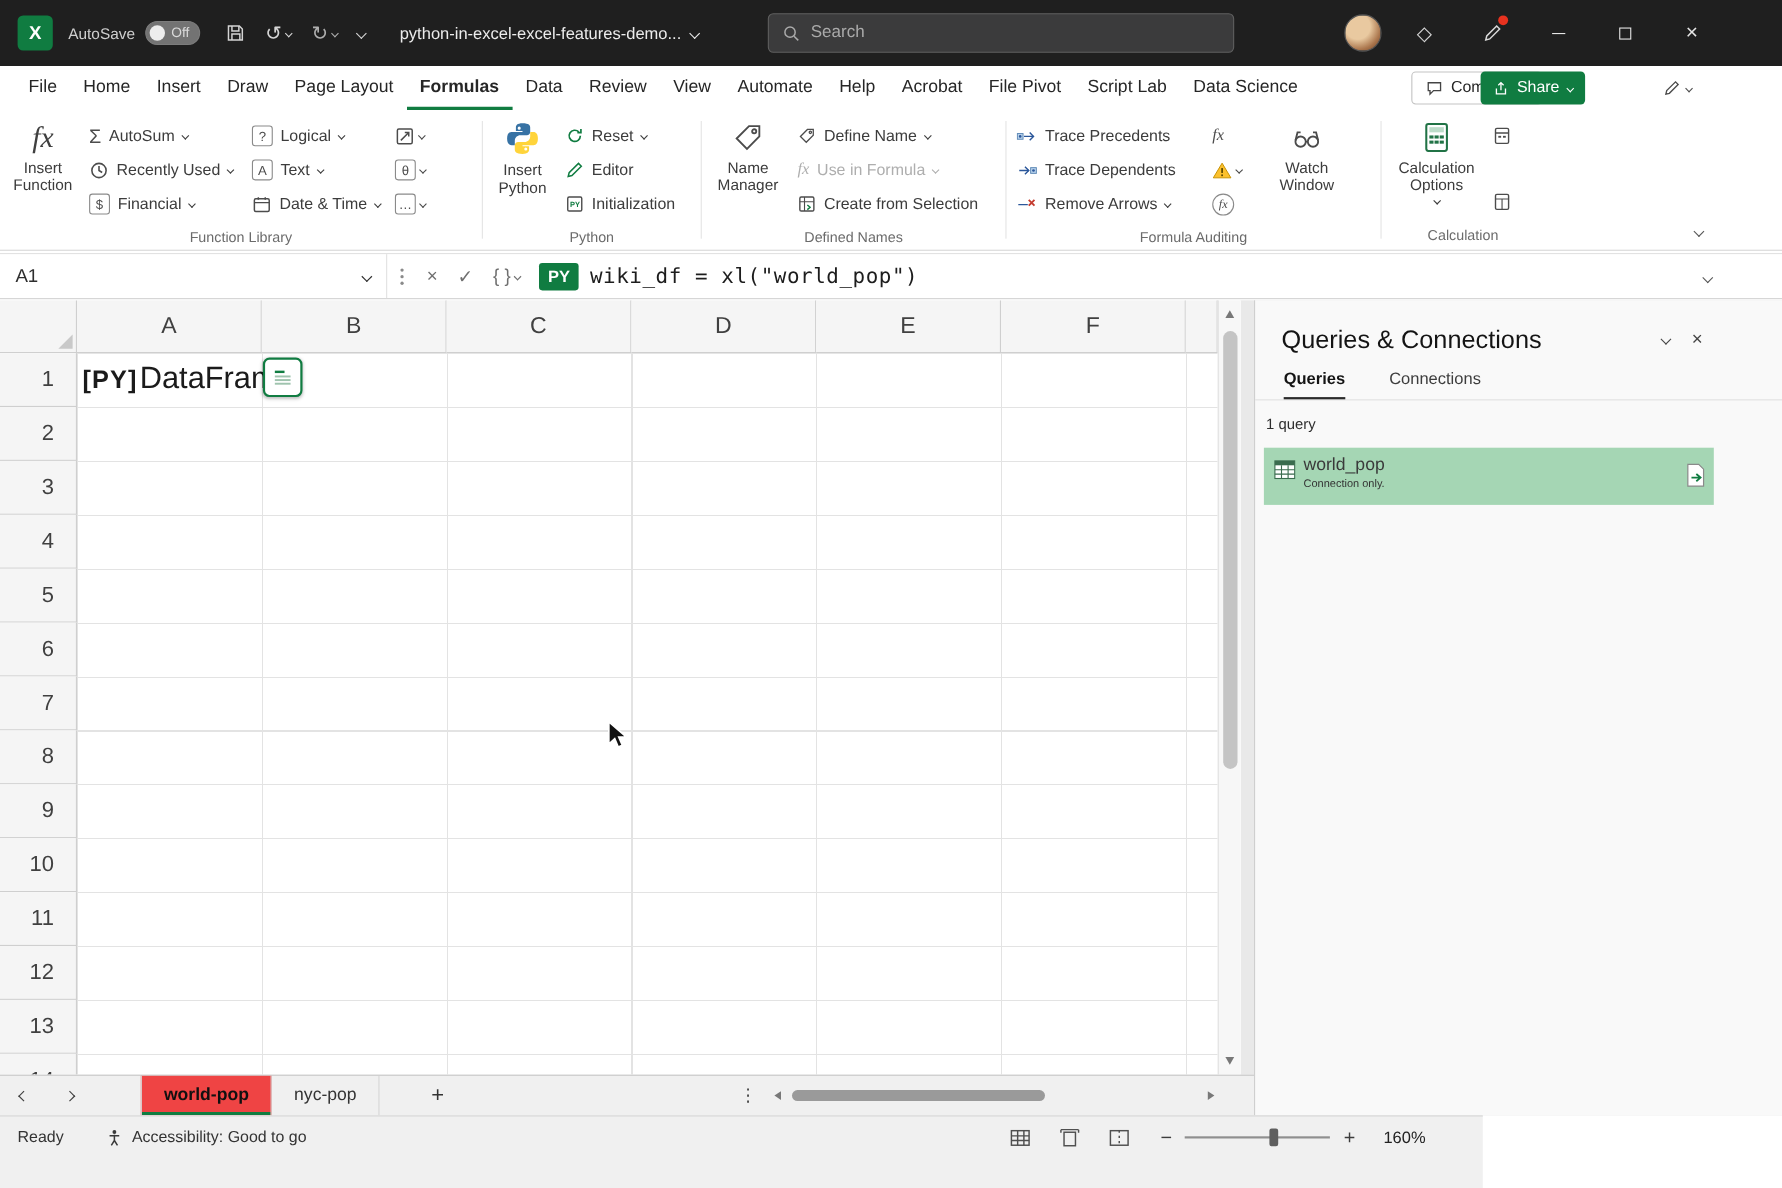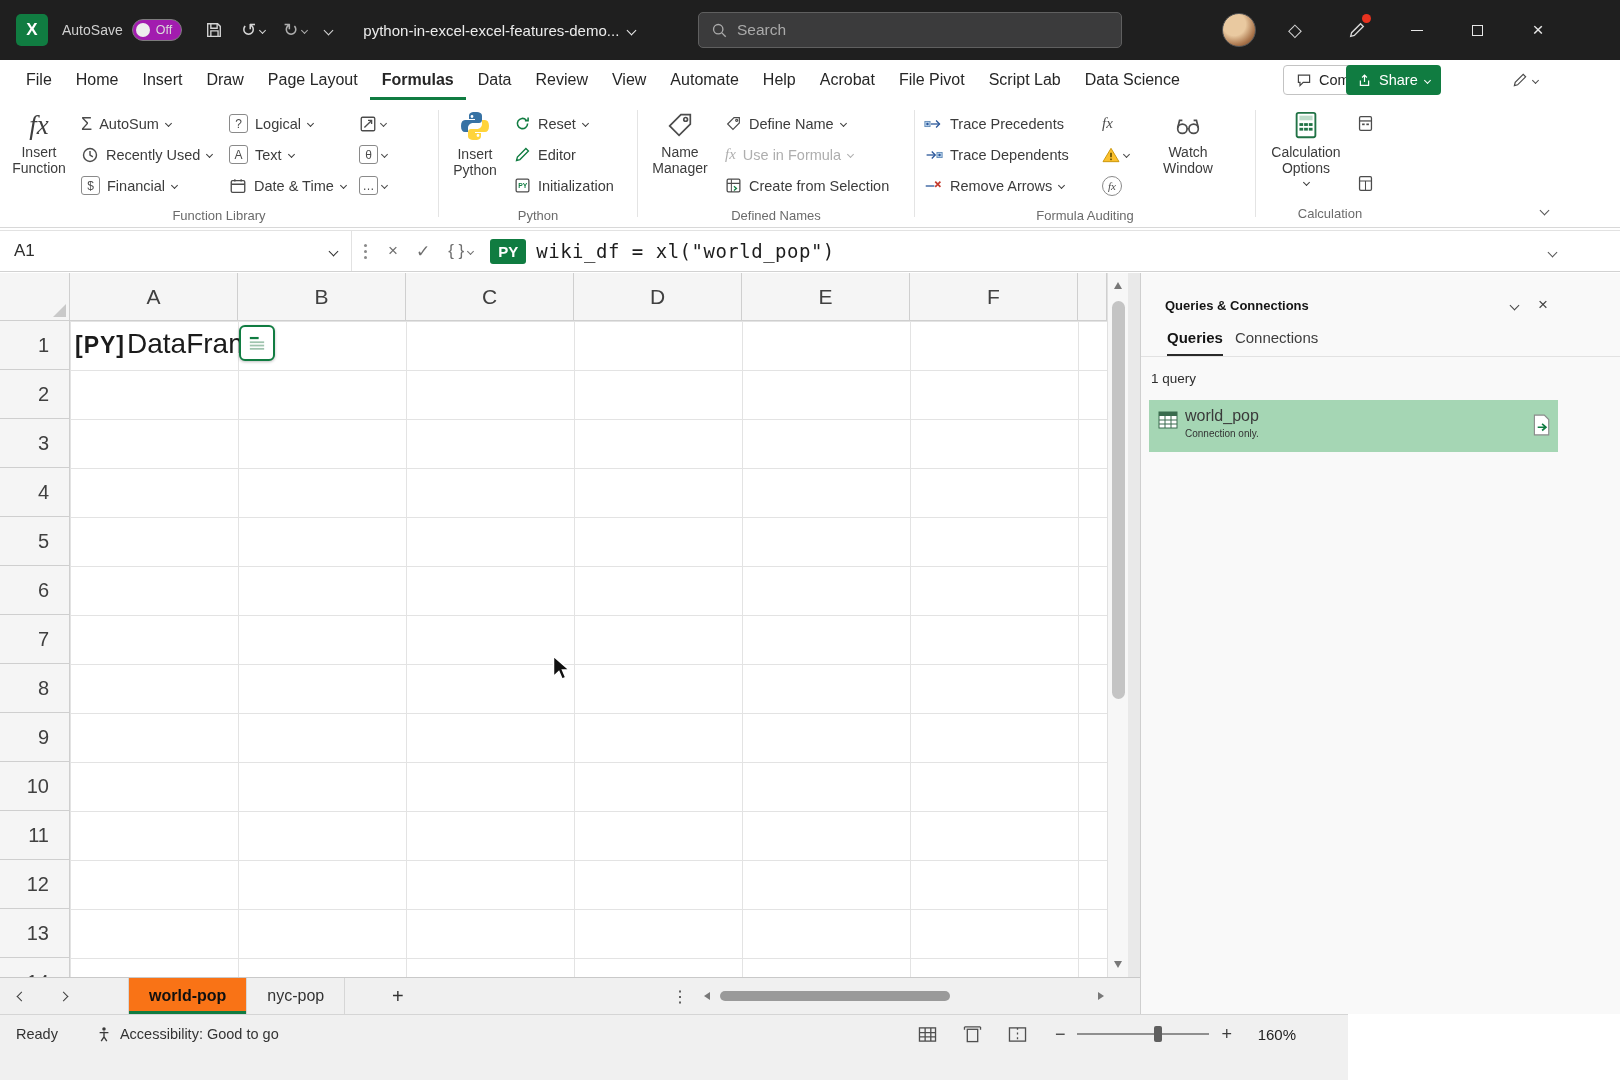--- a/index.html
+++ b/index.html
@@ -8,21 +8,21 @@
   .app{position:relative;width:1620px;height:1080px;background:#fff;overflow:hidden}
   .chev{display:inline-block;width:7px;height:7px;border-right:1.6px solid currentColor;border-bottom:1.6px solid currentColor;transform:rotate(45deg);flex:none}
   .chev.sm{width:5px;height:5px}
   .chev.left{transform:rotate(135deg)}
   .chev.right{transform:rotate(-45deg)}
 
   
   .titlebar{position:absolute;left:0;top:0;width:1620px;height:60px;background:#1f1f1f;color:#e4e4e4;display:flex;align-items:center}
   .xlogo{width:32px;height:32px;margin:0 14px 0 16px;background:#107C41;border-radius:5px;color:#fff;font-weight:700;font-size:17px;display:flex;align-items:center;justify-content:center}
   .ts-label{font-size:14px;color:#cfcfcf;margin-right:9px}
-  .toggle{display:flex;align-items:center;gap:6px;background:#a21caf;border:1px solid #7c7c7c;border-radius:11px;height:22px;padding:0 9px 0 3px}
+  .toggle{display:flex;align-items:center;gap:6px;background:#737373;border:1px solid #7c7c7c;border-radius:11px;height:22px;padding:0 9px 0 3px}
   .toggle .knob{width:14px;height:14px;border-radius:50%;background:#ededed}
   .toggle .tstate{font-size:12.5px;color:#dadada}
   .tbtn{display:flex;align-items:center;gap:4px;color:#d6d6d6;padding:0 9px;height:40px;font-size:18px}
   .tbtn.dis{color:#737373}
   .fname{display:flex;align-items:center;gap:9px;margin-left:22px;font-size:15px;color:#ececec;white-space:nowrap}
   .search{position:absolute;left:698px;top:12px;width:424px;height:36px;background:#3b3b3c;border:1px solid #5f5f5f;border-radius:5px;display:flex;align-items:center;padding:0 12px;gap:9px}
   .search input{flex:1;background:transparent;border:none;outline:none;color:#d8d8d8;font-size:15.5px;font-family:inherit}
   .search input::placeholder{color:#aaa}
   .avatar{position:absolute;left:1222px;top:13px;width:34px;height:34px;border-radius:50%;background:radial-gradient(circle at 35% 32%,#e9c9a0 0 38%,#a9744b 70%,#5f3a22);border:1px solid #555}
   .tico{position:absolute;top:0;height:60px;display:flex;align-items:center;color:#d6d6d6;font-size:18px}
@@ -84,39 +84,39 @@
   .a1 .val{font-size:28px}
   .cardbtn{position:absolute;left:239px;top:52px;width:36px;height:36px;background:#fff;border:2px solid #107C41;border-radius:6px;display:flex;align-items:center;justify-content:center;box-shadow:0 1px 3px rgba(0,0,0,.25)}
   .vscroll{position:absolute;left:1107px;top:0;width:21px;height:704px;background:#f7f7f7;border-left:1px solid #e0e0e0}
   .vs-up{position:absolute;top:9px;left:6px;width:0;border-left:4.5px solid transparent;border-right:4.5px solid transparent;border-bottom:7px solid #787878}
   .vs-down{position:absolute;bottom:9px;left:6px;width:0;border-left:4.5px solid transparent;border-right:4.5px solid transparent;border-top:7px solid #787878}
   .vs-thumb{position:absolute;left:4px;top:28px;width:13px;height:398px;background:#c4c4c4;border-radius:7px}
 
   
   .panel{position:absolute;left:1140px;top:0;width:480px;height:741px;background:#f9f9f9;border-left:1px solid #cfcfcf}
   .p-head{display:flex;align-items:center;padding:22px 62px 4px 24px}
-  .p-title{flex:1;font-size:13px;font-weight:700;color:#141414}
+  .p-title{flex:1;font-size:23px;font-weight:400;color:#141414}
   .p-hbtn{color:#444;display:flex;align-items:center;padding:0 10px;font-size:17px}
-  .p-tabs{display:flex;gap:12px;padding:10px 0 0 26px;border-bottom:1px solid #e2e2e2}
+  .p-tabs{display:flex;gap:40px;padding:10px 0 0 26px;border-bottom:1px solid #e2e2e2}
   .p-tab{font-size:15px;color:#3d3d3d;padding-bottom:8px}
   .p-tab.active{font-weight:700;border-bottom:2.5px solid #2a2a2a;color:#141414}
   .p-count{padding:14px 0 0 10px;font-size:13.5px;color:#2e2e2e}
   .p-item{position:relative;margin:14px 62px 0 8px;height:52px;background:#a5d6b4;padding:7px 44px 0 36px}
   .p-item .nm{font-size:16px;color:#3a3a3a}
   .p-item .dt{font-size:10px;color:#333;margin-top:3px}
   .p-item .tblico{position:absolute;left:9px;top:10px}
   .p-item .peek{position:absolute;right:7px;top:14px}
 
   
   .tabbar{position:absolute;left:0;top:704px;width:1140px;height:37px;background:#f0f0f0;border-top:1px solid #c9c9c9}
   .tb-nav{position:absolute;top:0;height:100%;display:flex;align-items:center;color:#3e3e3e;padding:0 8px}
   .stabs{position:absolute;left:128px;top:0;height:100%;display:flex}
   .stab{display:flex;align-items:center;padding:0 20px;font-size:16px;color:#333;border-right:1px solid #d6d6d6}
   .stab:first-child{border-left:1px solid #d6d6d6}
-  .stab.active{background:#f97316;font-weight:700;color:#101010;box-shadow:inset 0 -3px 0 #107C41}
+  .stab.active{background:#ef4444;font-weight:700;color:#101010;box-shadow:inset 0 -3px 0 #107C41}
   .addsheet{position:absolute;left:392px;top:0;height:100%;display:flex;align-items:center;font-size:20px;color:#333}
   .tb-kebab{position:absolute;left:672px;top:0;height:100%;display:flex;align-items:center;font-size:16px;color:#444}
   .hscroll{position:absolute;left:704px;top:12px;width:400px;height:13px}
   .hs-left{position:absolute;left:0;top:2px;border-top:4.5px solid transparent;border-bottom:4.5px solid transparent;border-right:6.5px solid #787878}
   .hs-right{position:absolute;right:0;top:2px;border-top:4.5px solid transparent;border-bottom:4.5px solid transparent;border-left:6.5px solid #787878}
   .hs-thumb{position:absolute;left:16px;top:1px;width:230px;height:10px;background:#9a9a9a;border-radius:5px}
 
   
   .statusbar{position:absolute;left:0;top:1014px;width:1348px;height:66px;background:#f0f0f0;border-top:1px solid #d5d5d5}
   .sb-row{position:relative;height:38px;display:flex;align-items:center}

